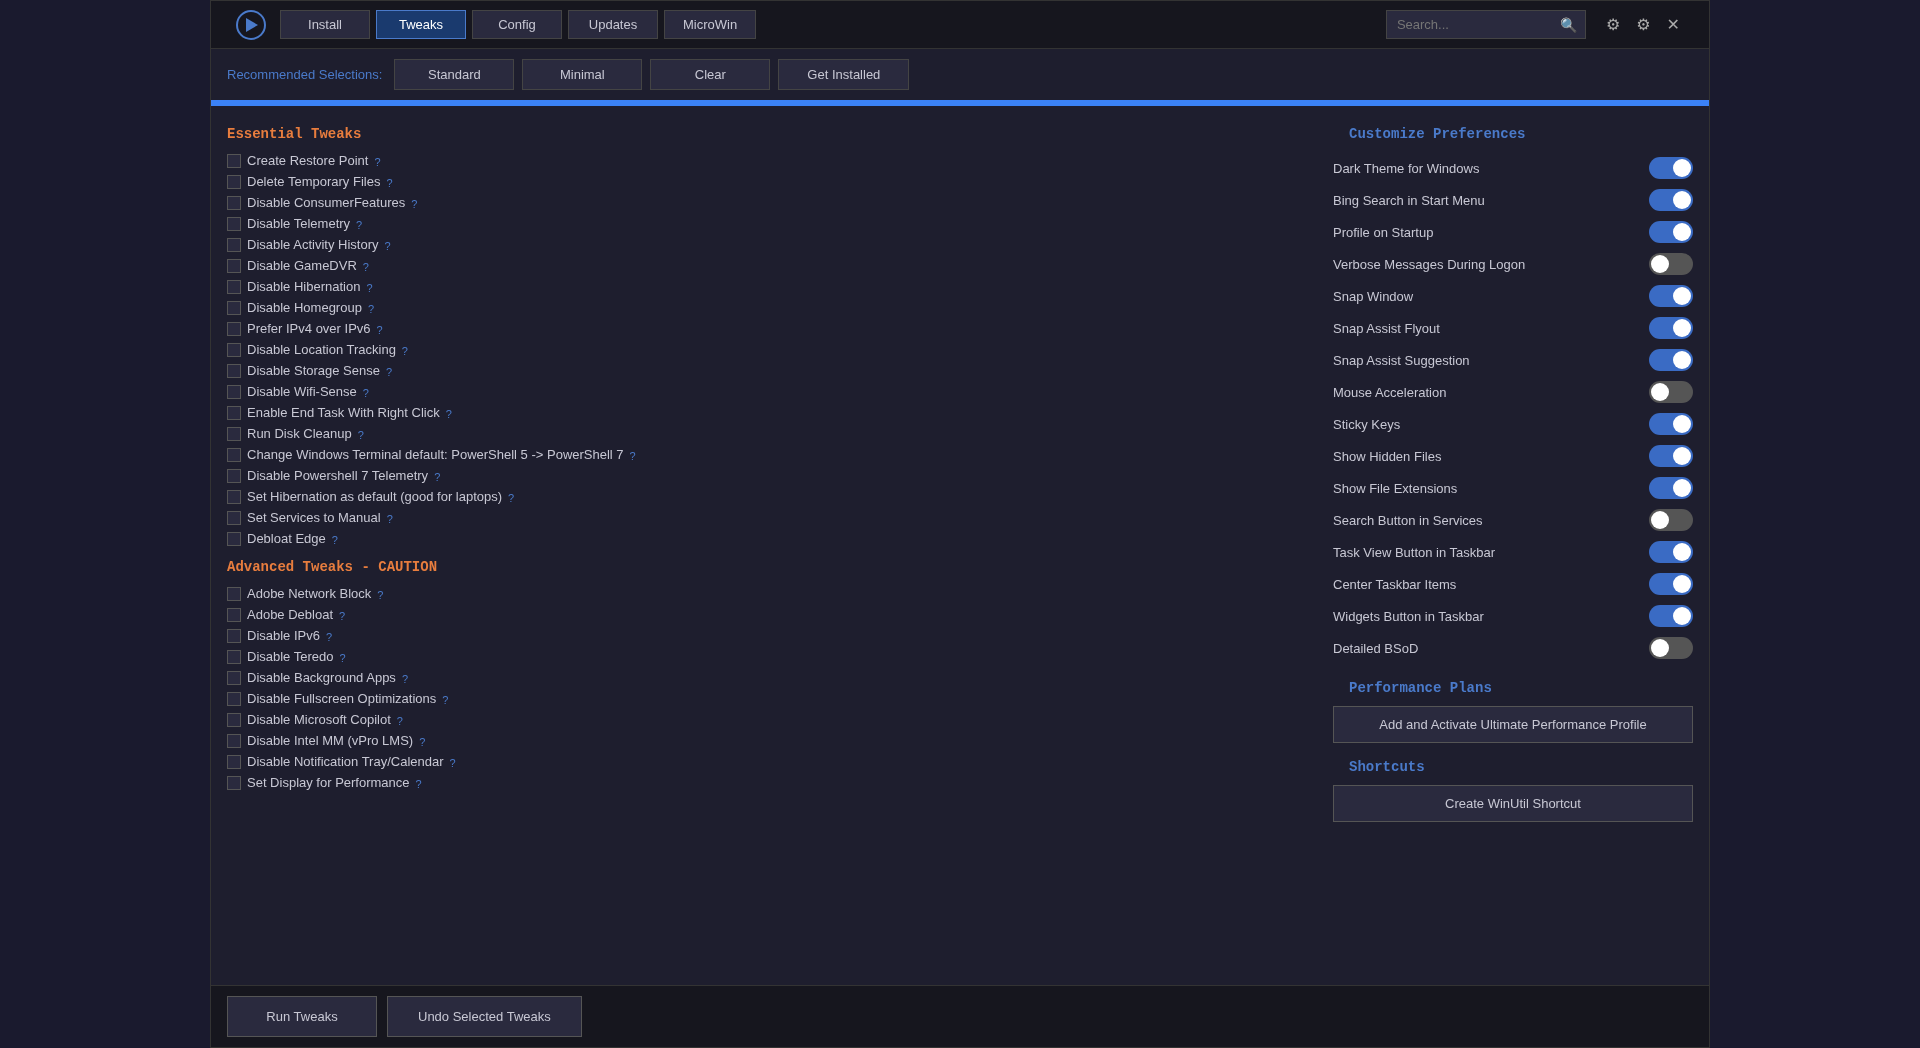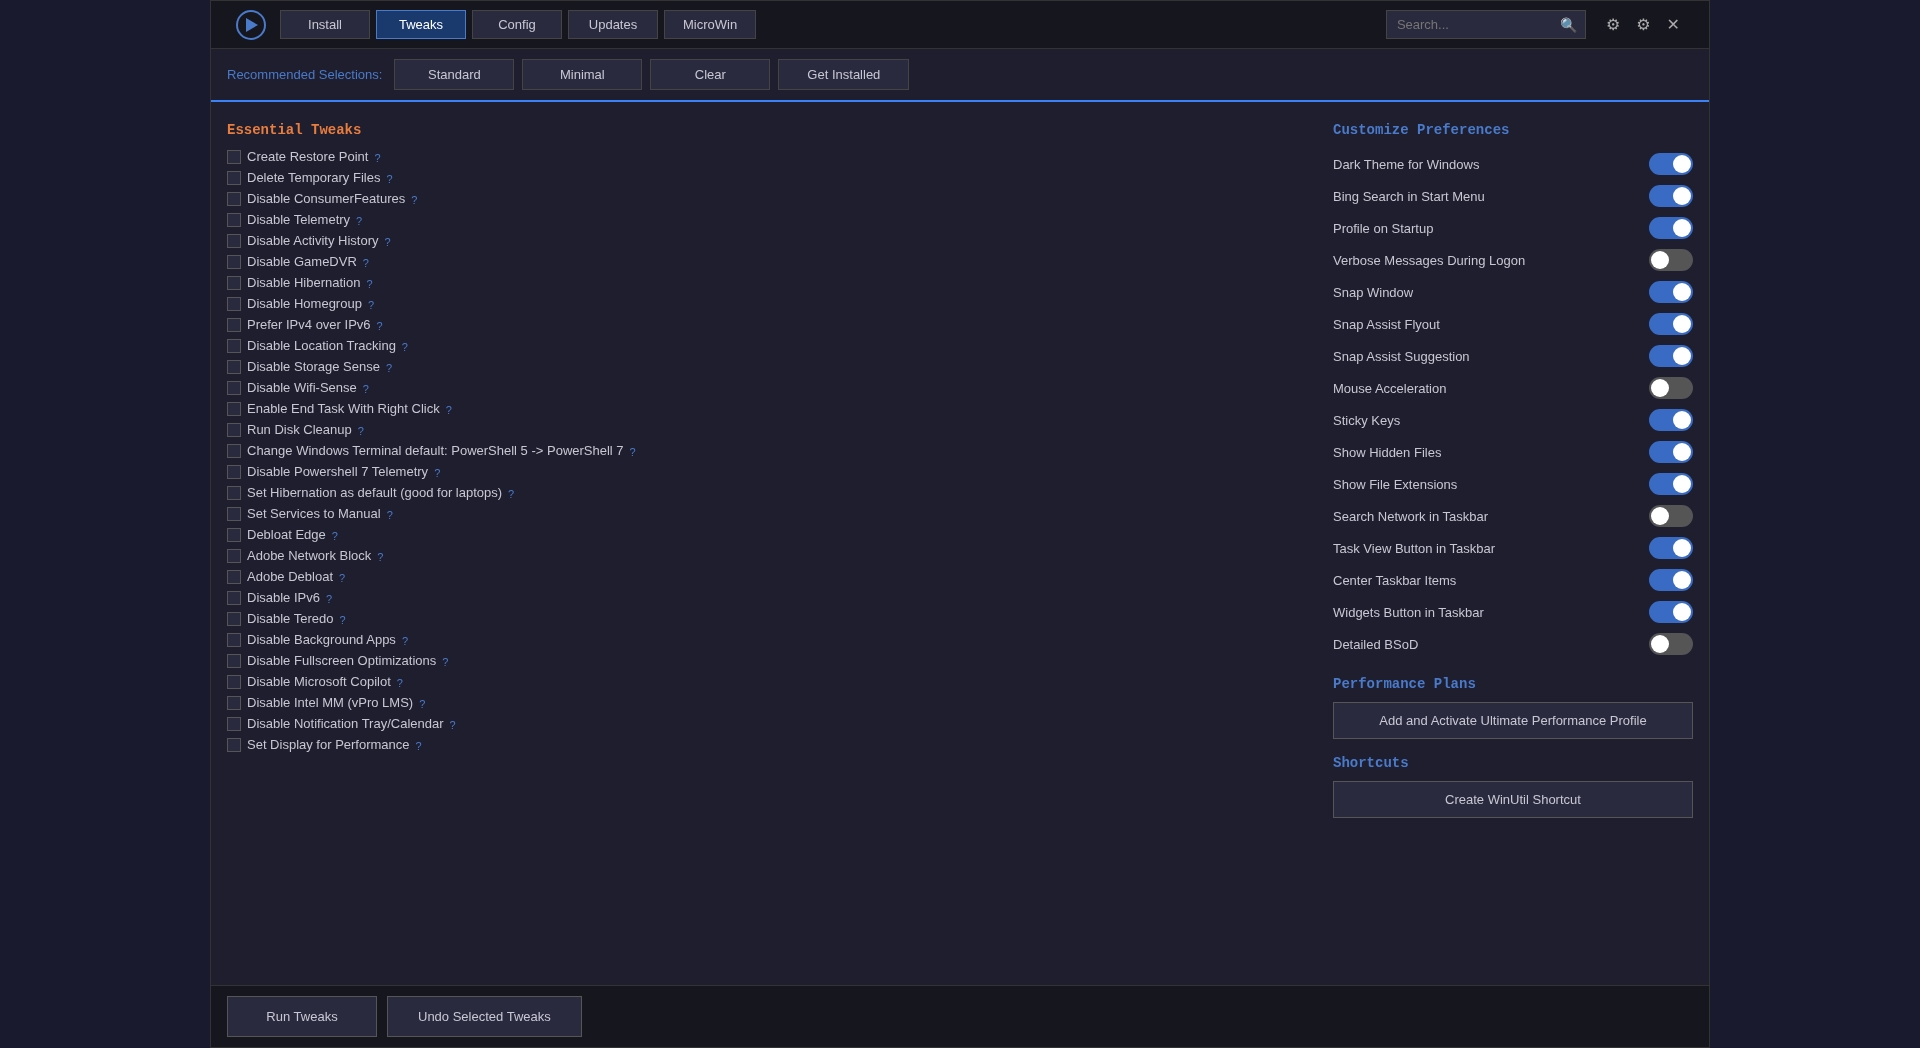--- a/index.html
+++ b/index.html
@@ -88,21 +88,21 @@
       padding: 4px;
     }
 
     
     .recommended-row {
       display: flex;
       align-items: center;
       padding: 10px 16px;
       gap: 8px;
       background: #1e1e2e;
-      border-bottom: 2px solid #3b82f6;
+      border-bottom: 6px solid #3b82f6;
     }
     .recommended-label {
       color: #4a7aca;
       font-size: 13px;
       margin-right: 4px;
       white-space: nowrap;
     }
     .rec-btn {
       background: #2a2a3e;
       border: 1px solid #444;
@@ -176,21 +176,21 @@
     }
     .right-panel::-webkit-scrollbar { width: 6px; }
     .right-panel::-webkit-scrollbar-track { background: #1e1e2e; }
     .right-panel::-webkit-scrollbar-thumb { background: #444; border-radius: 3px; }
 
     .right-section-header {
       font-family: 'Courier New', monospace;
       font-size: 14px;
       font-weight: bold;
       color: #4a7aca;
-      margin: 10px 0 10px 0;
+      margin: 10px 0 10px 16px;
     }
 
     .preference-row {
       display: flex;
       align-items: center;
       justify-content: space-between;
       padding: 5px 0;
     }
     .pref-label {
       font-size: 13px;
@@ -393,20 +393,21 @@
         <div class="tweak-checkbox"></div>
         <span class="tweak-label">Set Services to Manual</span>
         <span class="tweak-help">?</span>
       </div>
       <div class="tweak-item">
         <div class="tweak-checkbox"></div>
         <span class="tweak-label">Debloat Edge</span>
         <span class="tweak-help">?</span>
       </div>
 
+      <div class="section-header advanced">Advanced Tweaks - CAUTION</div>
 
       <div class="tweak-item">
         <div class="tweak-checkbox"></div>
         <span class="tweak-label">Adobe Network Block</span>
         <span class="tweak-help">?</span>
       </div>
       <div class="tweak-item">
         <div class="tweak-checkbox"></div>
         <span class="tweak-label">Adobe Debloat</span>
         <span class="tweak-help">?</span>
@@ -541,21 +542,21 @@
           </div>
           <div class="preference-row">
             <span class="pref-label">Show File Extensions</span>
             <div class="toggle-wrapper">
               <div class="toggle-track on">
                 <div class="toggle-thumb"></div>
               </div>
             </div>
           </div>
           <div class="preference-row">
-            <span class="pref-label">Search Network in Taskbar</span>
+            <span class="pref-label">Search Button in Services</span>
             <div class="toggle-wrapper">
               <div class="toggle-track off">
                 <div class="toggle-thumb"></div>
               </div>
             </div>
           </div>
           <div class="preference-row">
             <span class="pref-label">Task View Button in Taskbar</span>
             <div class="toggle-wrapper">
               <div class="toggle-track on">

